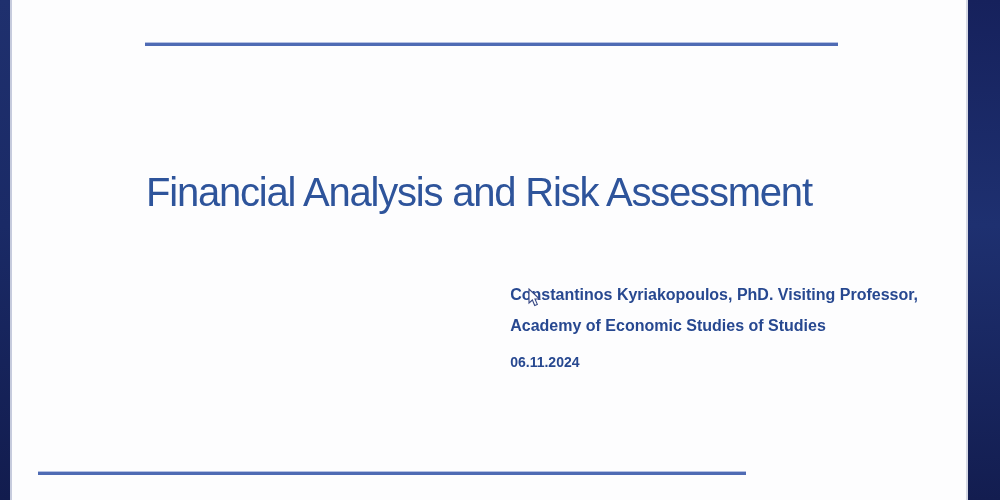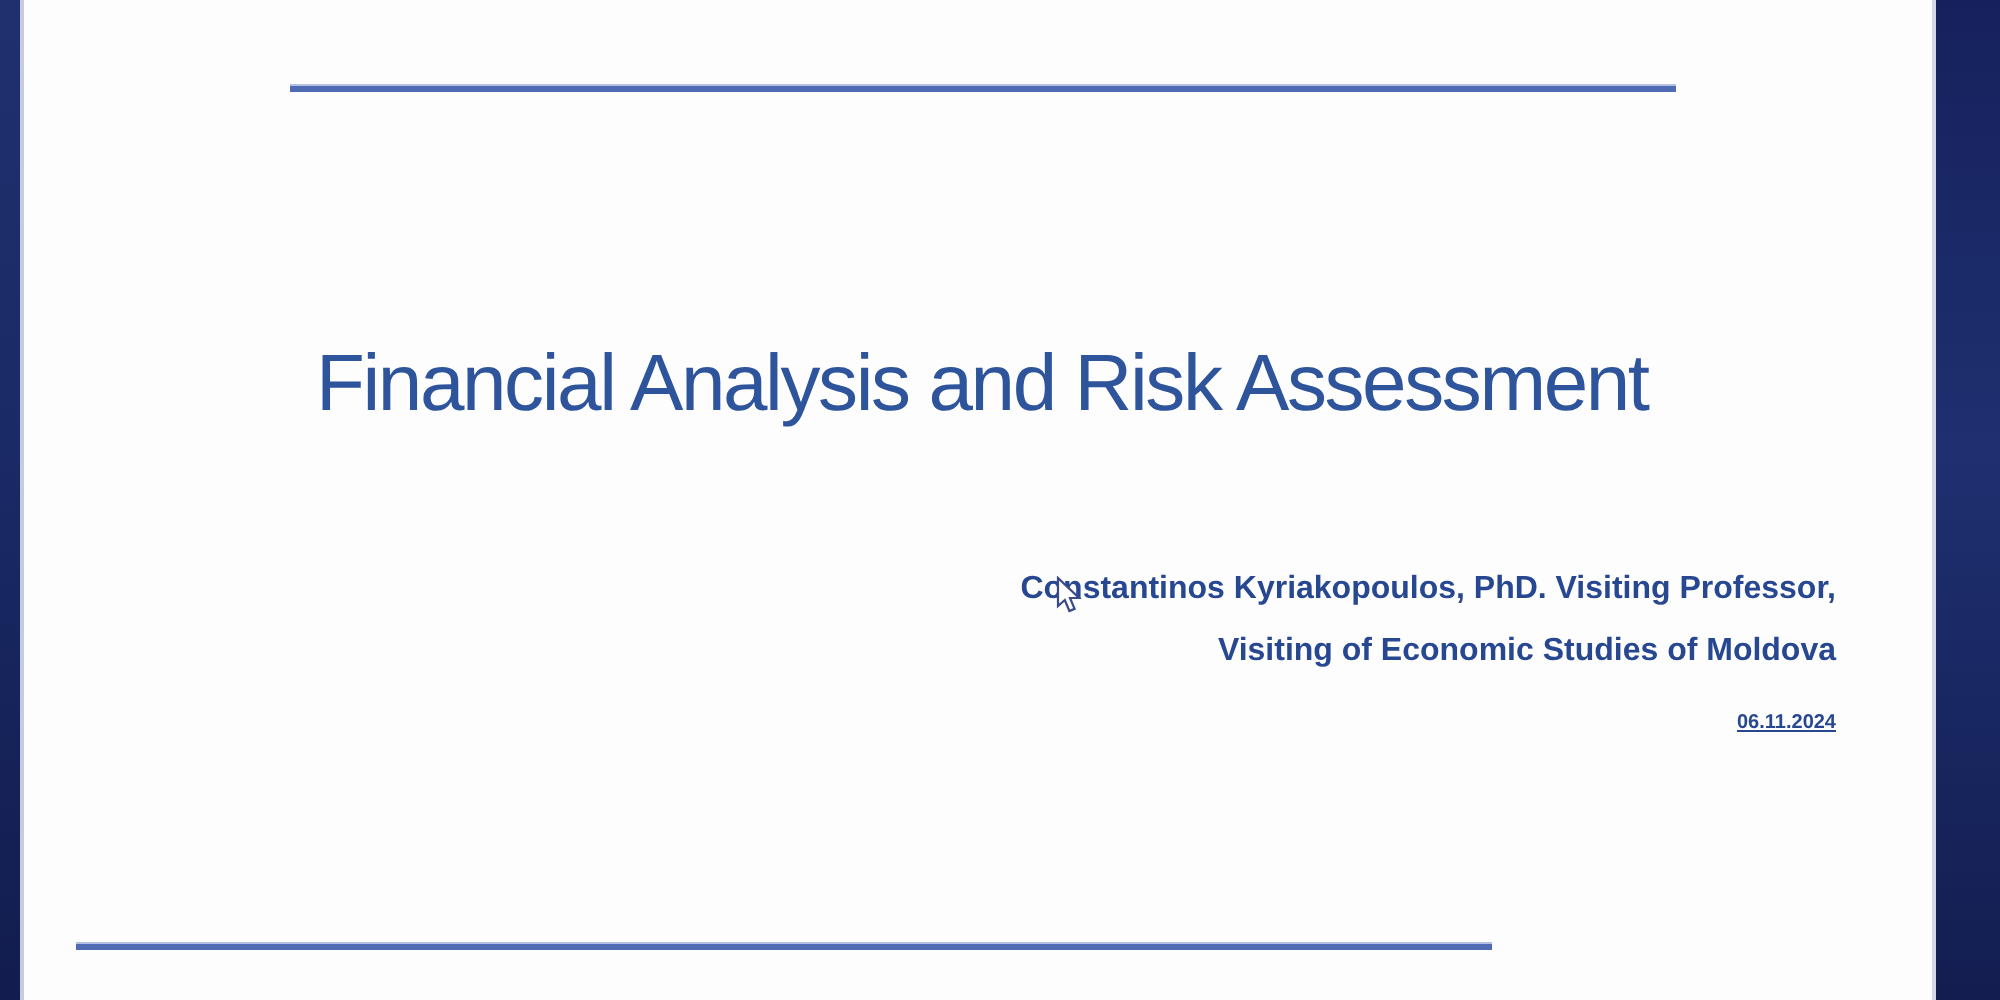--- a/index.html
+++ b/index.html
@@ -34,46 +34,45 @@
   }
   .rule{
     position:absolute;height:3px;
     background:var(--rule-line);
     box-shadow:0 -1px 0 rgba(143,162,212,0.65);
   }
   .rule.top{left:145px;top:43px;width:693px;}
   .rule.bottom{left:38px;top:472px;width:708px;}
   .title{
     position:absolute;
-    left:158px;top:171px;
+    left:146px;top:171px;
     font-size:40px;
     line-height:42px;
     font-weight:400;
     letter-spacing:-1.2px;
     color:var(--title-text);
     white-space:nowrap;
   }
   .authors{
     position:absolute;
     right:82px;top:280px;
-    text-align:right;
+    text-align:left;
     color:var(--author-text);
     font-weight:bold;
   }
   .author-line{
     font-size:16px;
     line-height:30.5px;
     white-space:nowrap;
   }
   .date{
-    font-size:10px;
+    font-size:14px;
     line-height:20px;
     margin-top:11px;
     white-space:nowrap;
-    text-decoration:underline;
   }
   .cursor{
     position:absolute;
     left:528px;top:288px;
     width:13px;height:19px;
     pointer-events:none;
   }
 </style>
 </head>
 <body>
@@ -83,21 +82,21 @@
   <div class="bar left"></div>
   <div class="bar right"></div>
 
   <div class="rule top"></div>
   <div class="rule bottom"></div>
 
   <h1 class="title">Financial Analysis and Risk Assessment</h1>
 
   <div class="authors">
     <div class="author-line">Constantinos Kyriakopoulos, PhD. Visiting Professor,</div>
-    <div class="author-line">Visiting of Economic Studies of Moldova</div>
+    <div class="author-line">Academy of Economic Studies of Studies</div>
     <div class="date">06.11.2024</div>
   </div>
 
   <svg class="cursor" viewBox="0 0 13 19">
     <path d="M1,1 L1,15 L4.4,12 L6.7,17.5 L9.3,16.4 L7,11 L11.5,11 Z" fill="#ffffff" stroke="#3a4a86" stroke-width="1.1"></path>
   </svg>
 
 </div>
 
 </body></html>

